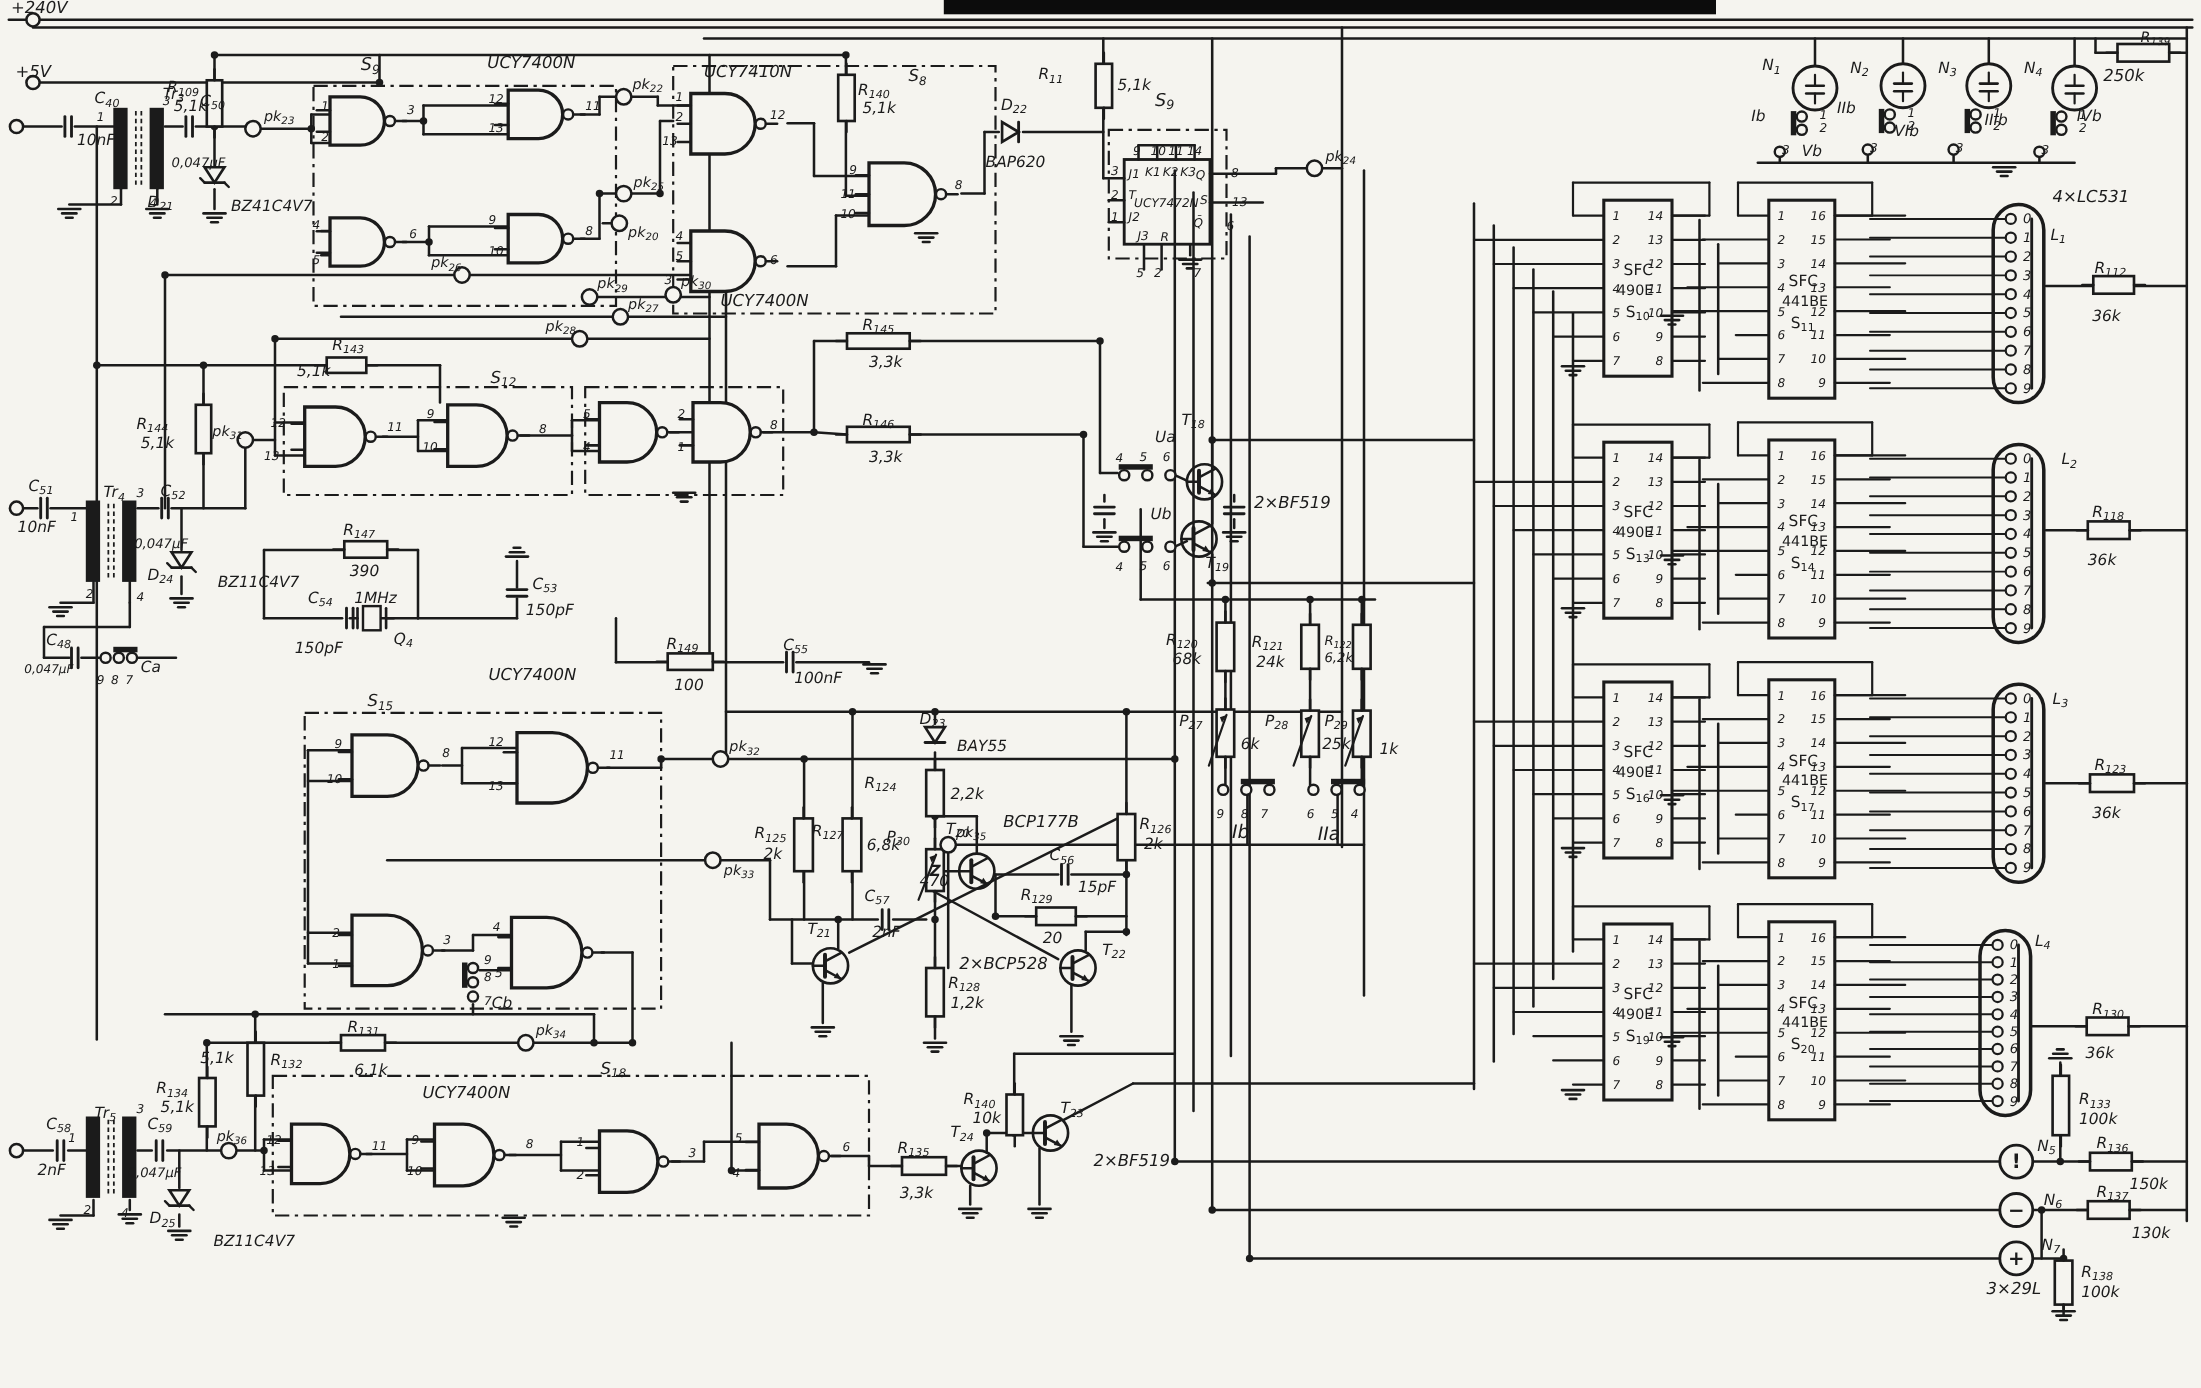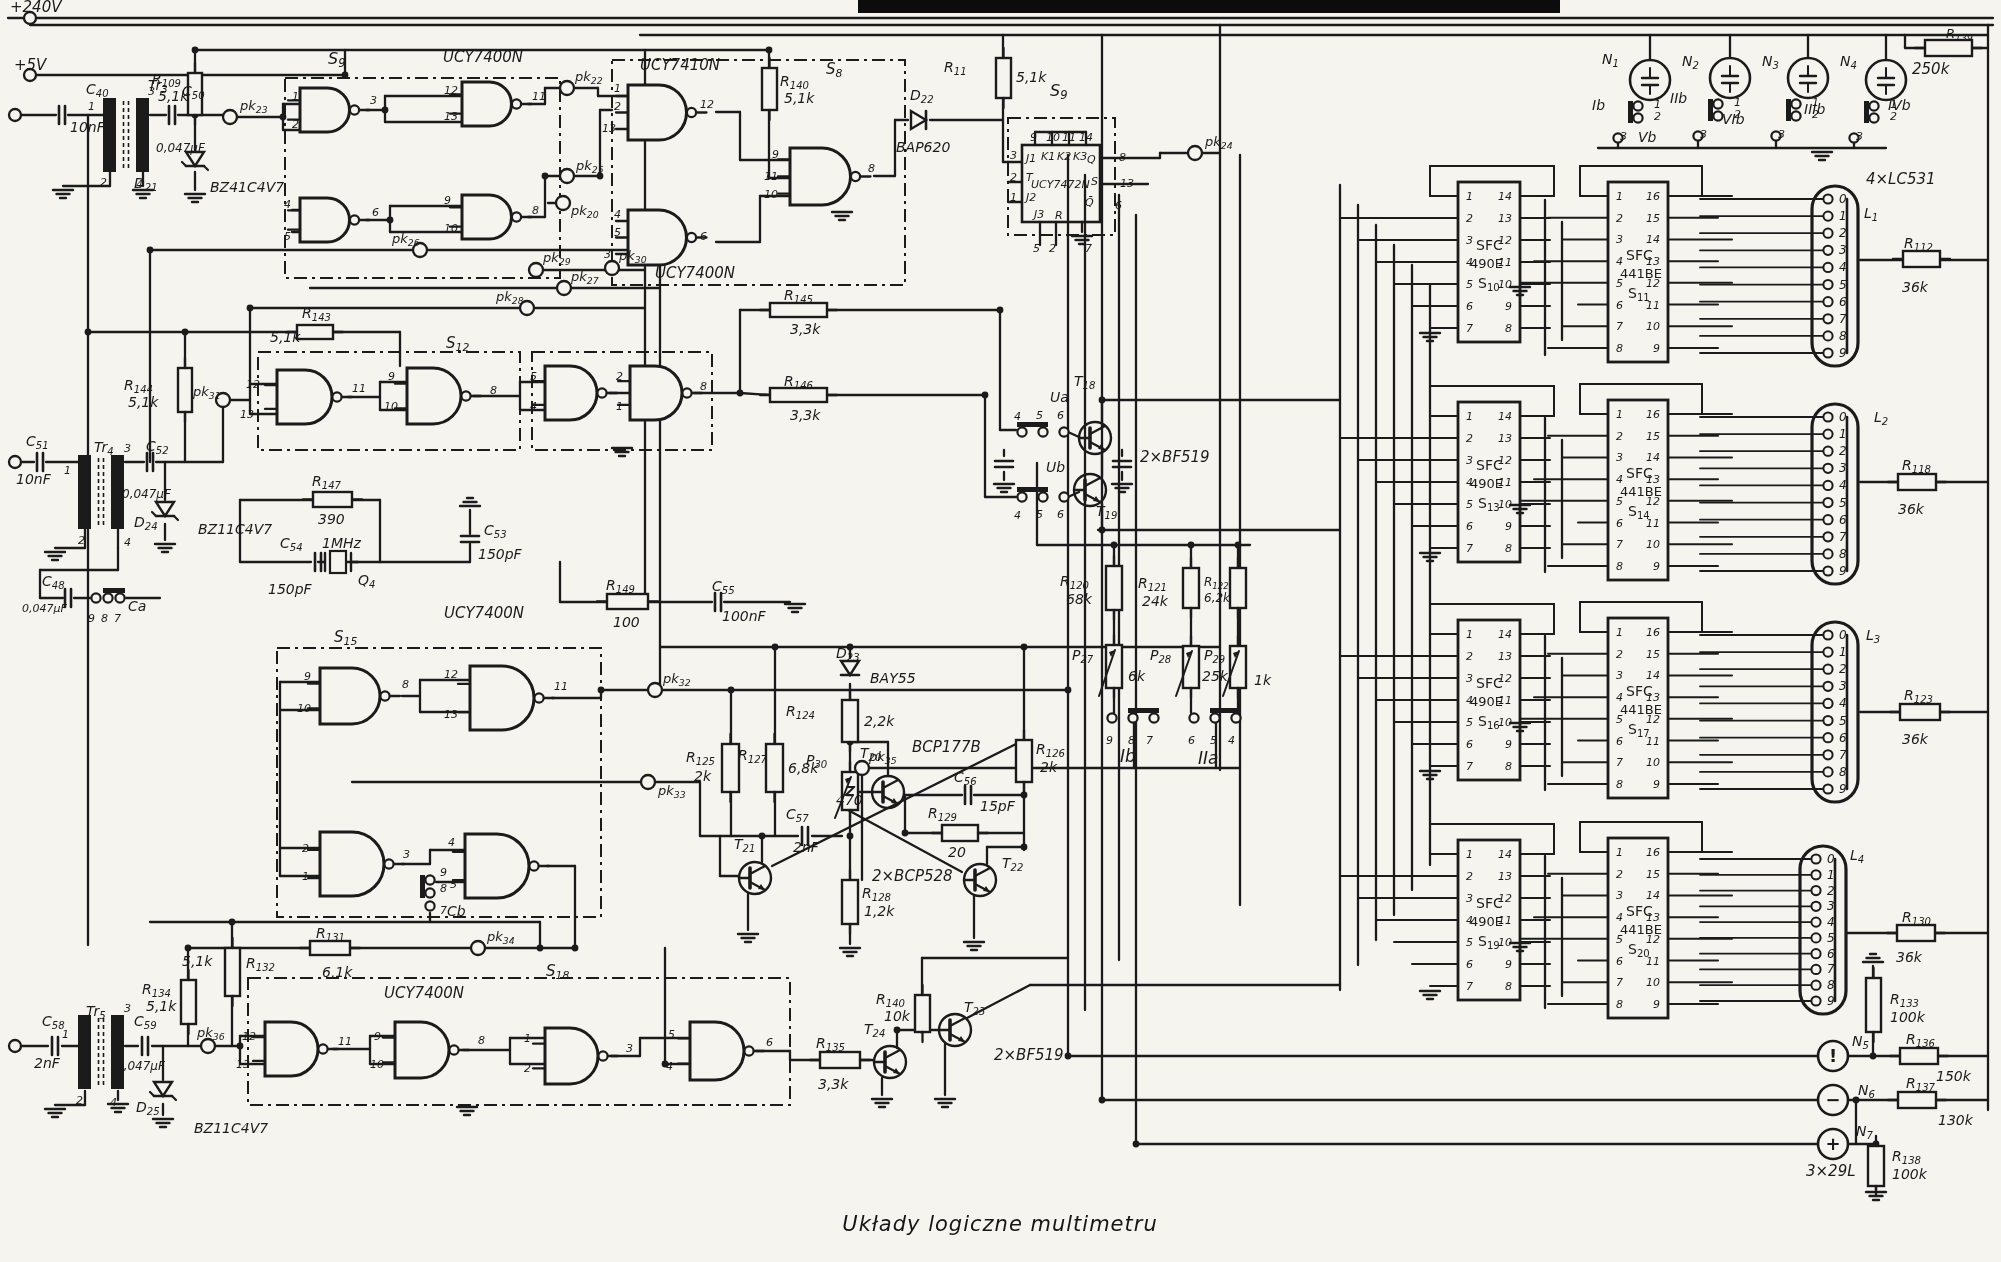--- a/index.html
+++ b/index.html
@@ -1967,14 +1967,13 @@
         <text x="124" y="452" font-size="11" fill="#1b1b1b" text-anchor="start" font-style="italic">3</text>
         <text x="64" y="474" font-size="11" fill="#1b1b1b" text-anchor="start" font-style="italic">1</text>
         <text x="78" y="544" font-size="11" fill="#1b1b1b" text-anchor="start" font-style="italic">2</text>
         <text x="124" y="546" font-size="11" fill="#1b1b1b" text-anchor="start" font-style="italic">4</text>
         <text x="124" y="1012" font-size="11" fill="#1b1b1b" text-anchor="start" font-style="italic">3</text>
         <text x="62" y="1038" font-size="11" fill="#1b1b1b" text-anchor="start" font-style="italic">1</text>
         <text x="76" y="1104" font-size="11" fill="#1b1b1b" text-anchor="start" font-style="italic">2</text>
         <text x="110" y="1106" font-size="11" fill="#1b1b1b" text-anchor="start" font-style="italic">4</text>
       </g>
   </svg>
-  <div class="caption">Układy logiczne multimetru</div>
 </div>
 
 </body></html>

